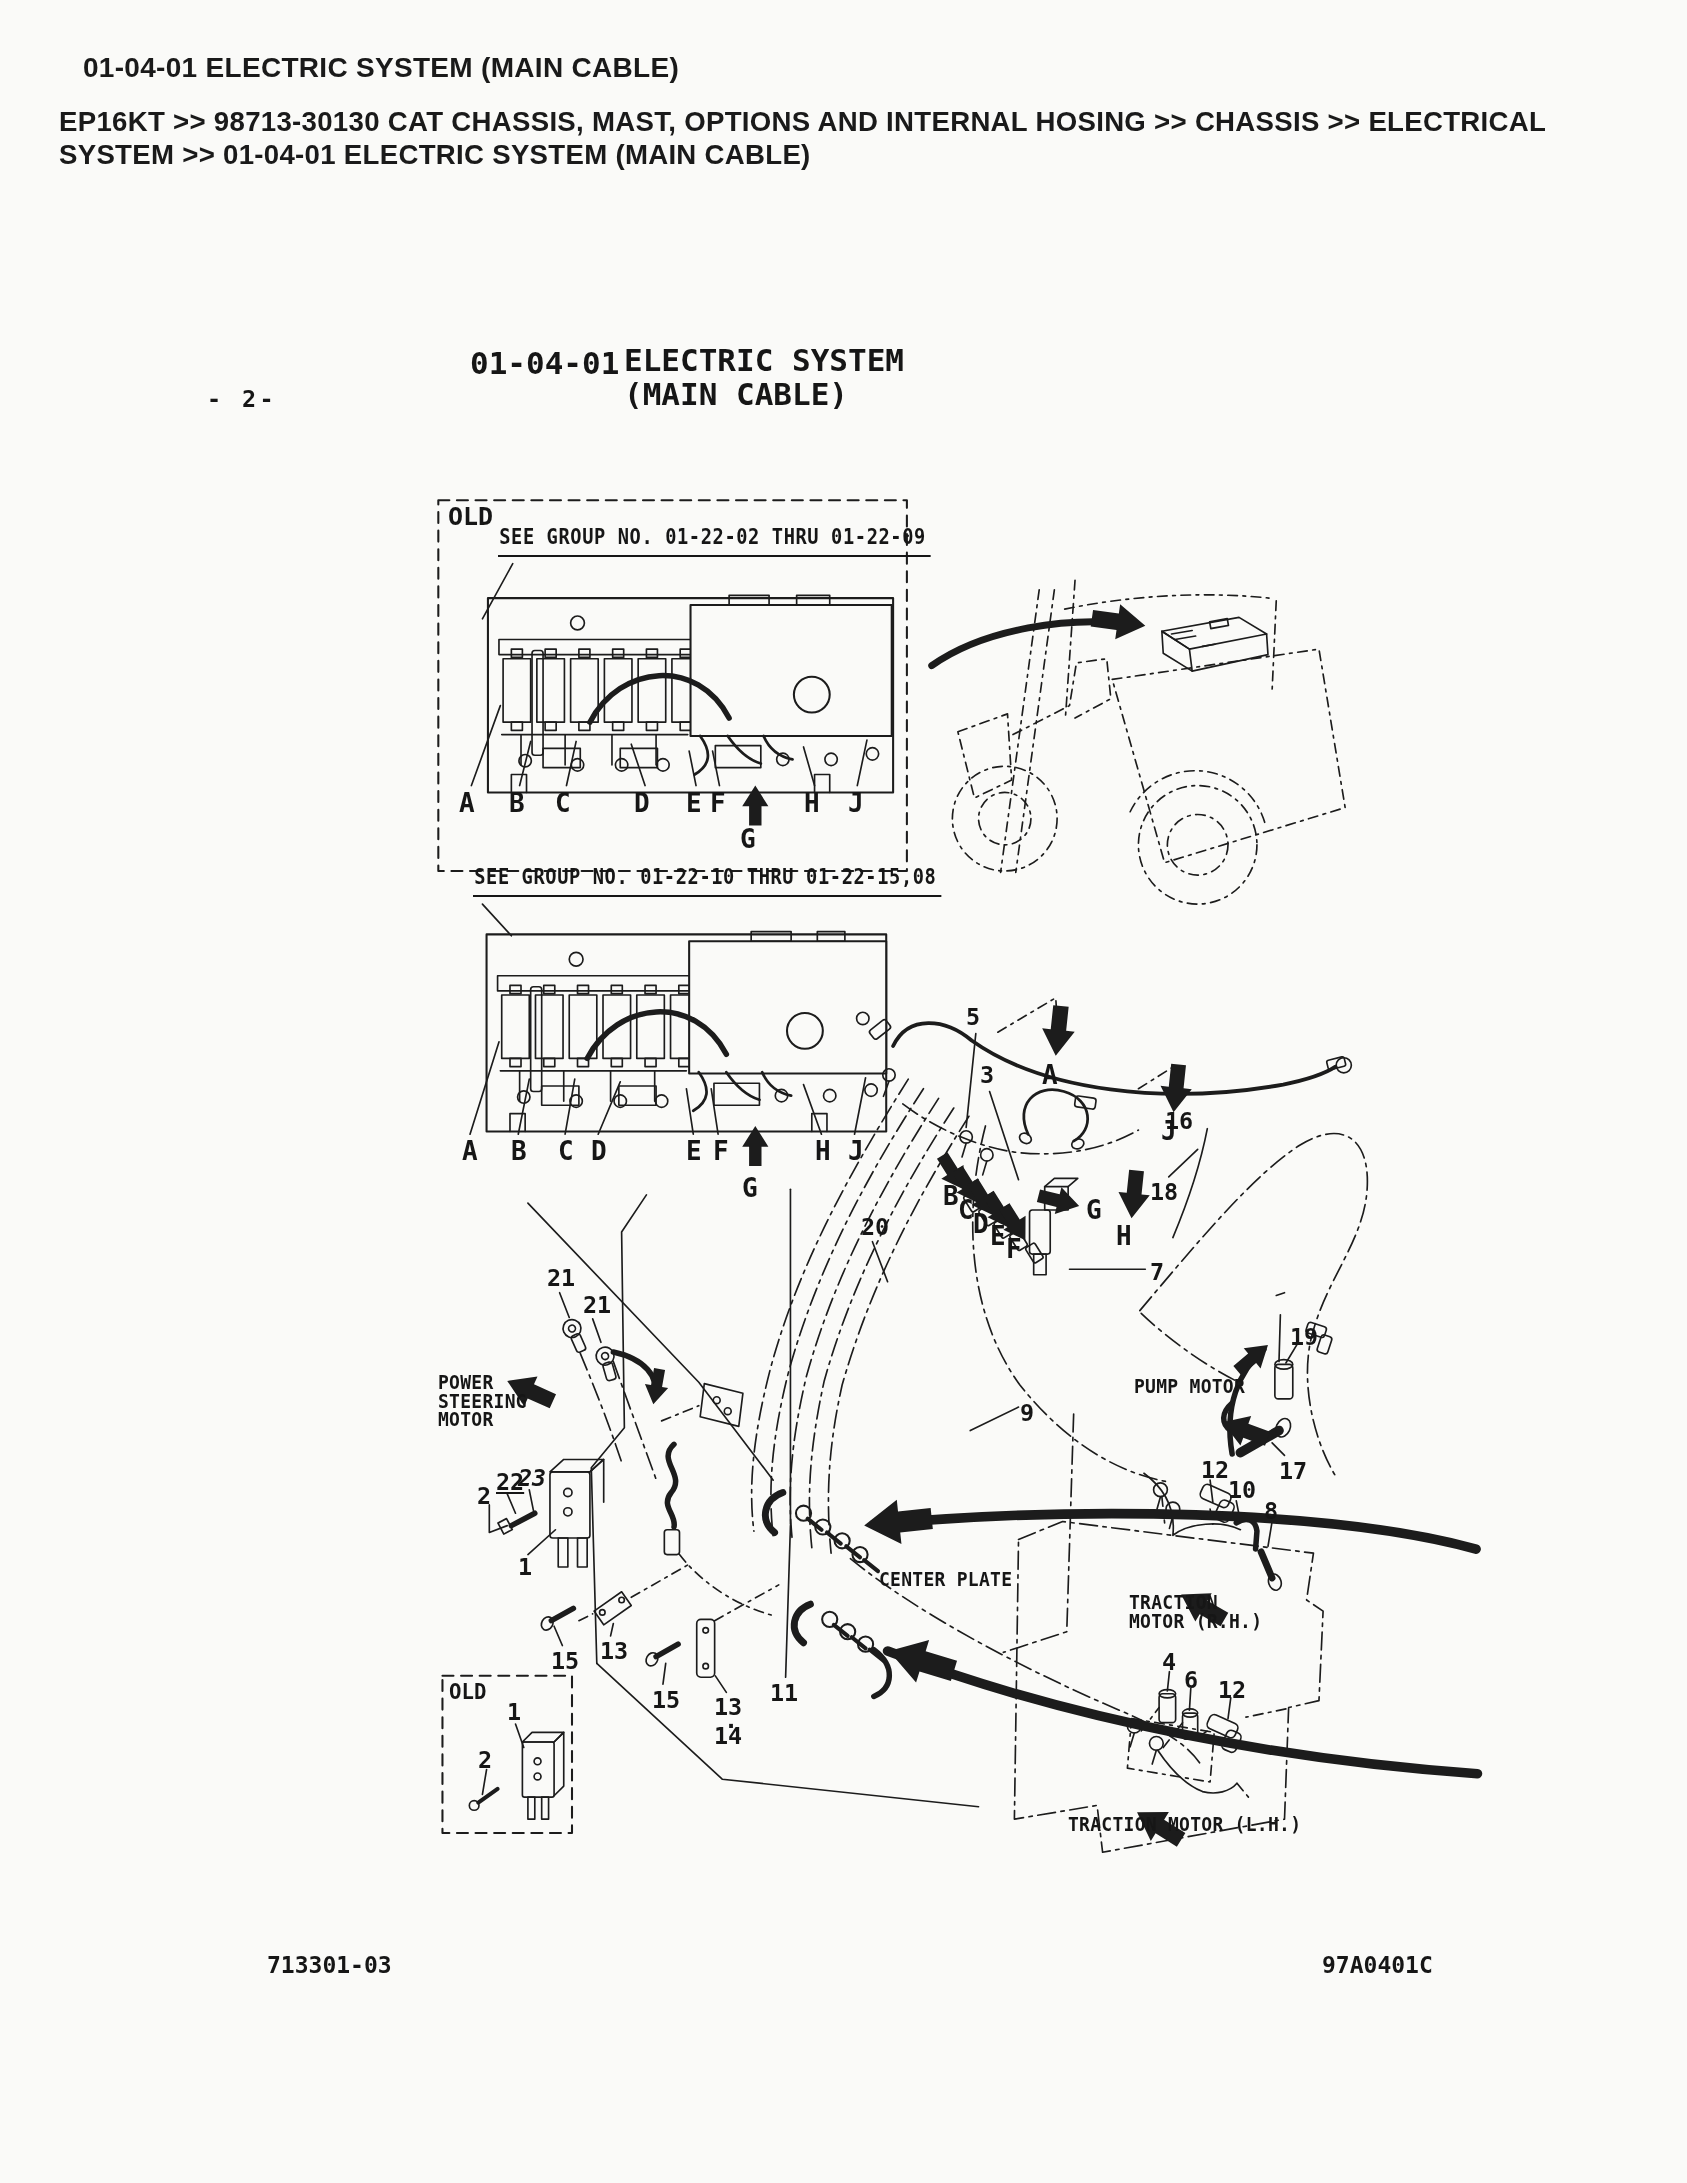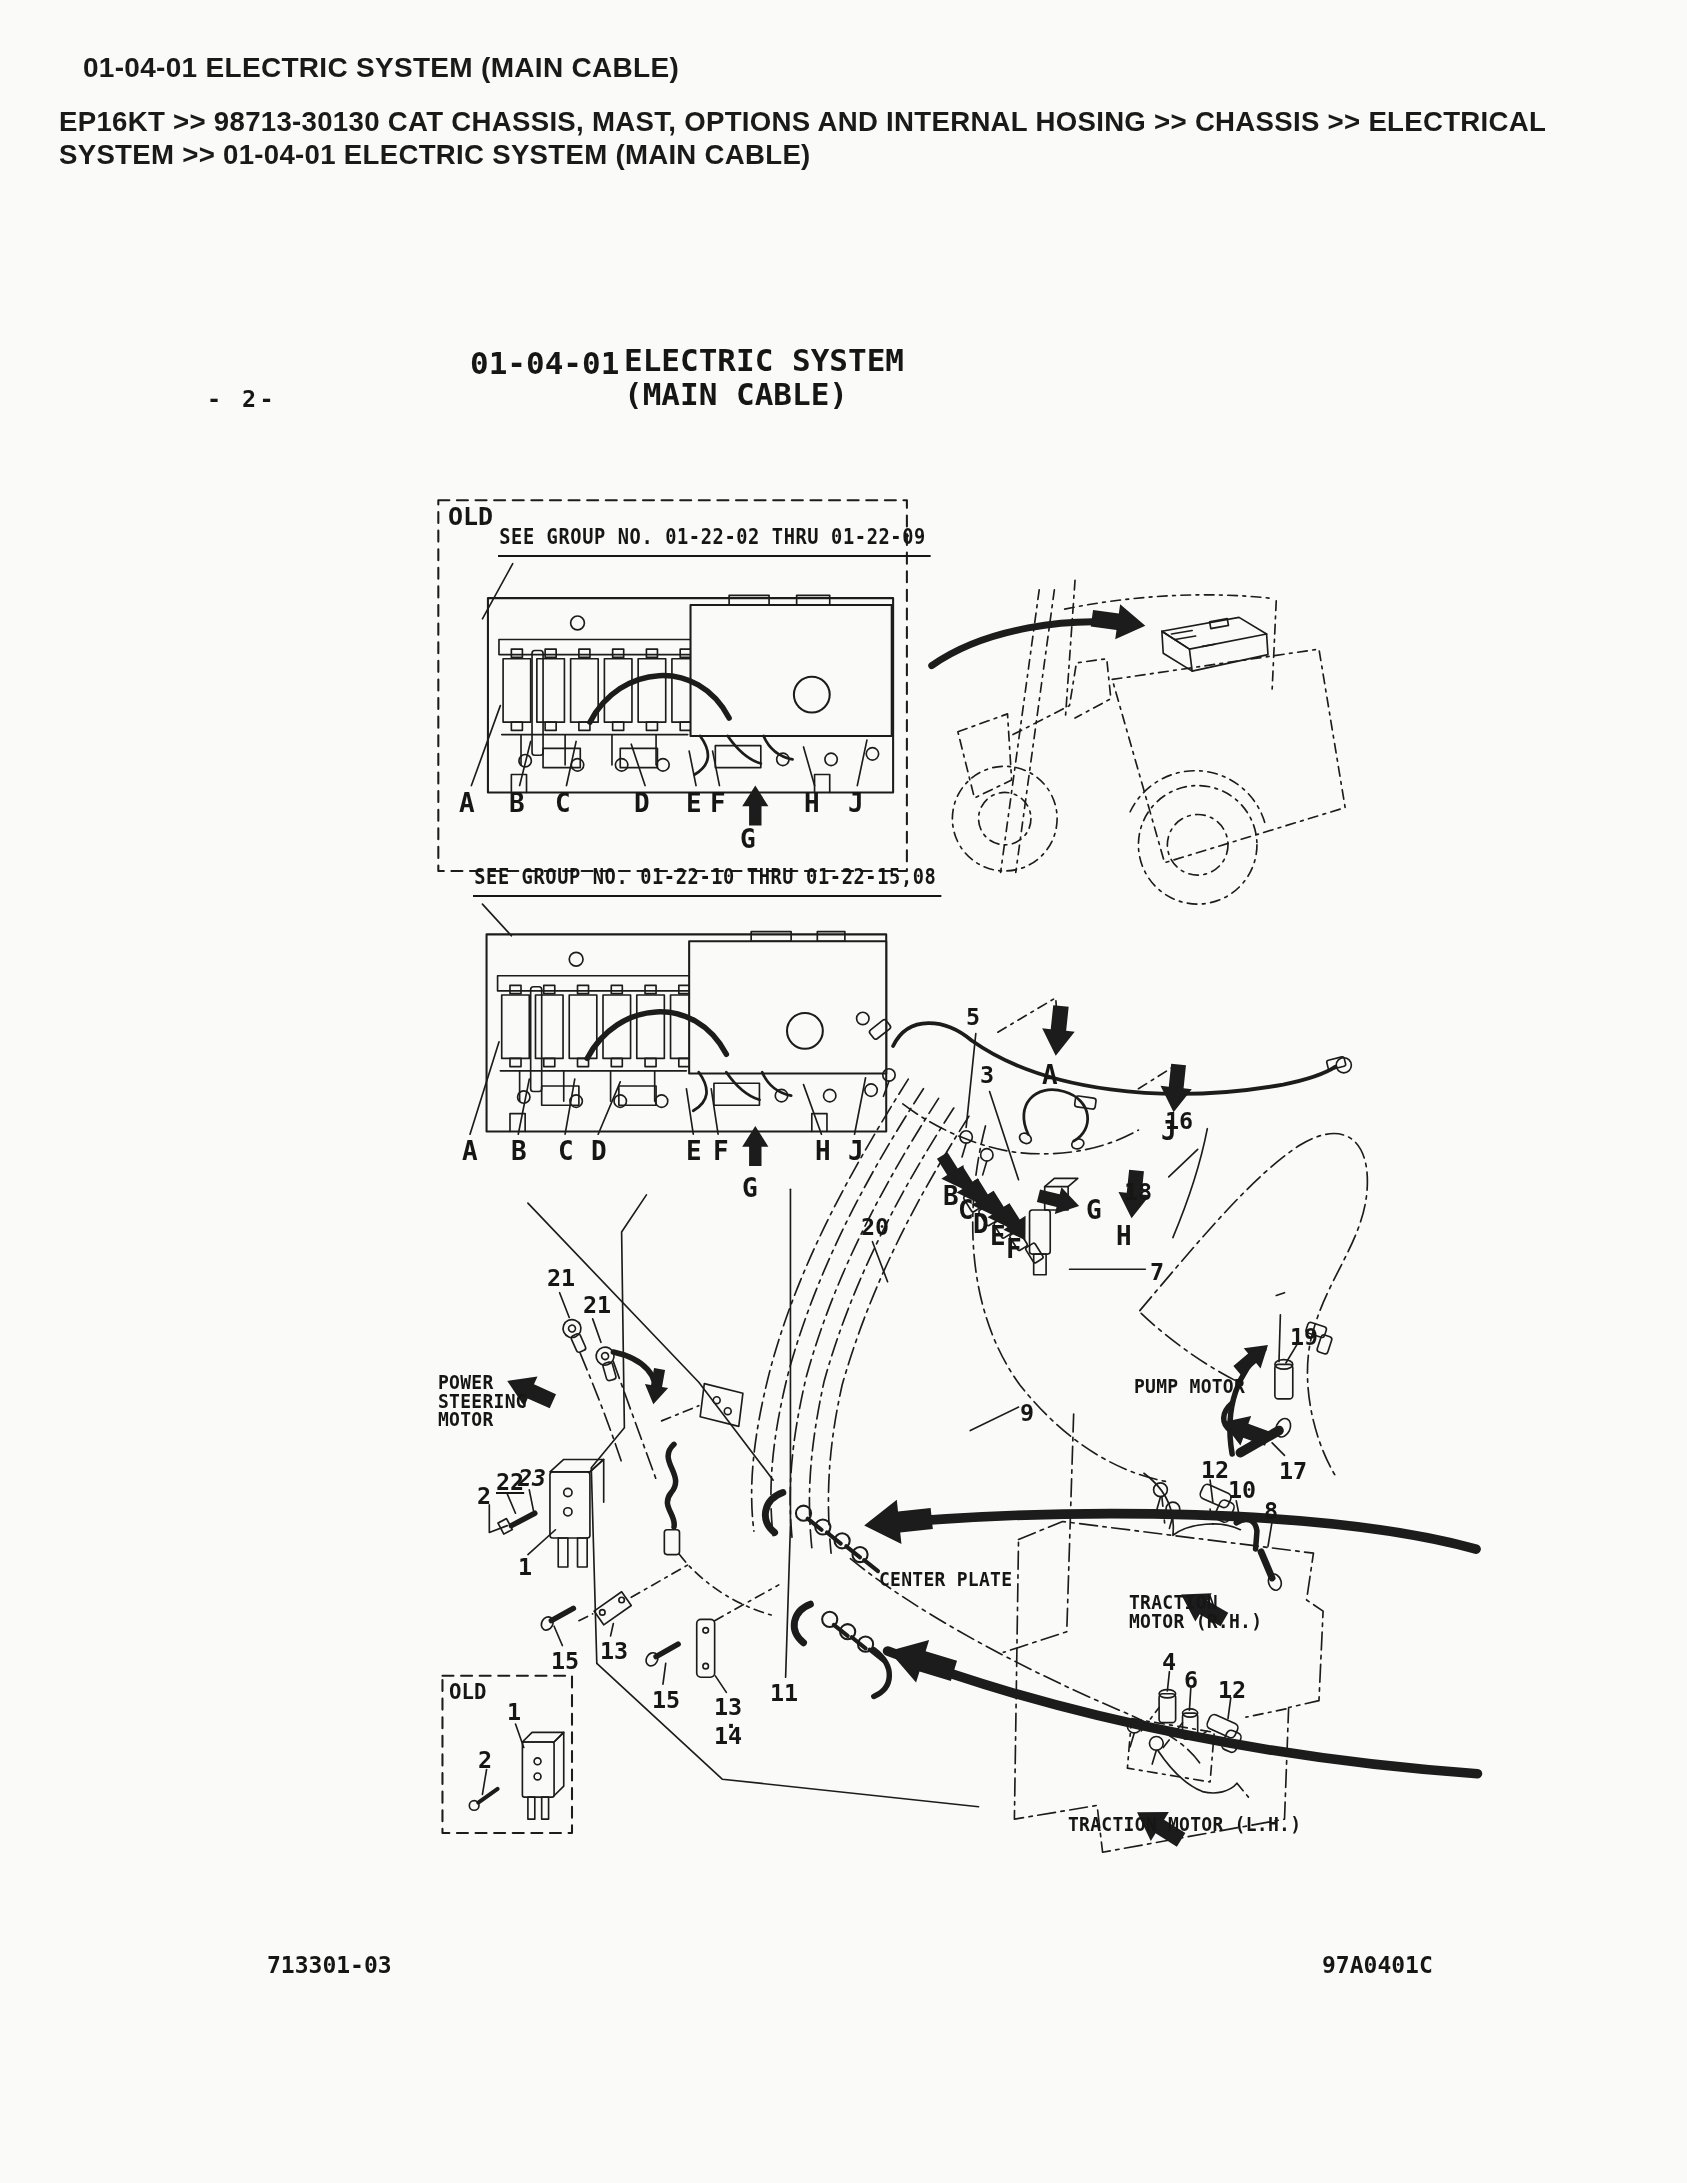--- a/index.html
+++ b/index.html
@@ -474,21 +474,21 @@
 <span class="abs dt num" style="left:551px;top:1647px;">15</span>
 <span class="abs dt num" style="left:600px;top:1637px;">13</span>
 <span class="abs dt num" style="left:652px;top:1686px;">15</span>
 <span class="abs dt num" style="left:714px;top:1693px;">13</span>
 <span class="abs dt num" style="left:724px;top:1712px;">·</span>
 <span class="abs dt num" style="left:714px;top:1722px;">14</span>
 <span class="abs dt num" style="left:770px;top:1679px;">11</span>
 <span class="abs dt num" style="left:1150px;top:1258px;">7</span>
 <span class="abs dt num" style="left:1020px;top:1399px;">9</span>
 <span class="abs dt num" style="left:1165px;top:1107px;">16</span>
-<span class="abs dt num" style="left:1124px;top:1178px;">18</span>
+<span class="abs dt num" style="left:1150px;top:1178px;">18</span>
 <span class="abs dt num" style="left:1290px;top:1323px;">19</span>
 <span class="abs dt num" style="left:1279px;top:1457px;">17</span>
 <span class="abs dt num" style="left:1201px;top:1456px;">12</span>
 <span class="abs dt num" style="left:1228px;top:1476px;">10</span>
 <span class="abs dt num" style="left:1264px;top:1497px;">8</span>
 <span class="abs dt num" style="left:1162px;top:1648px;">4</span>
 <span class="abs dt num" style="left:1184px;top:1666px;">6</span>
 <span class="abs dt num" style="left:1218px;top:1676px;">12</span>
 
 <div class="abs dt oldlbl2" style="left:449px;top:1680px;">OLD</div>

